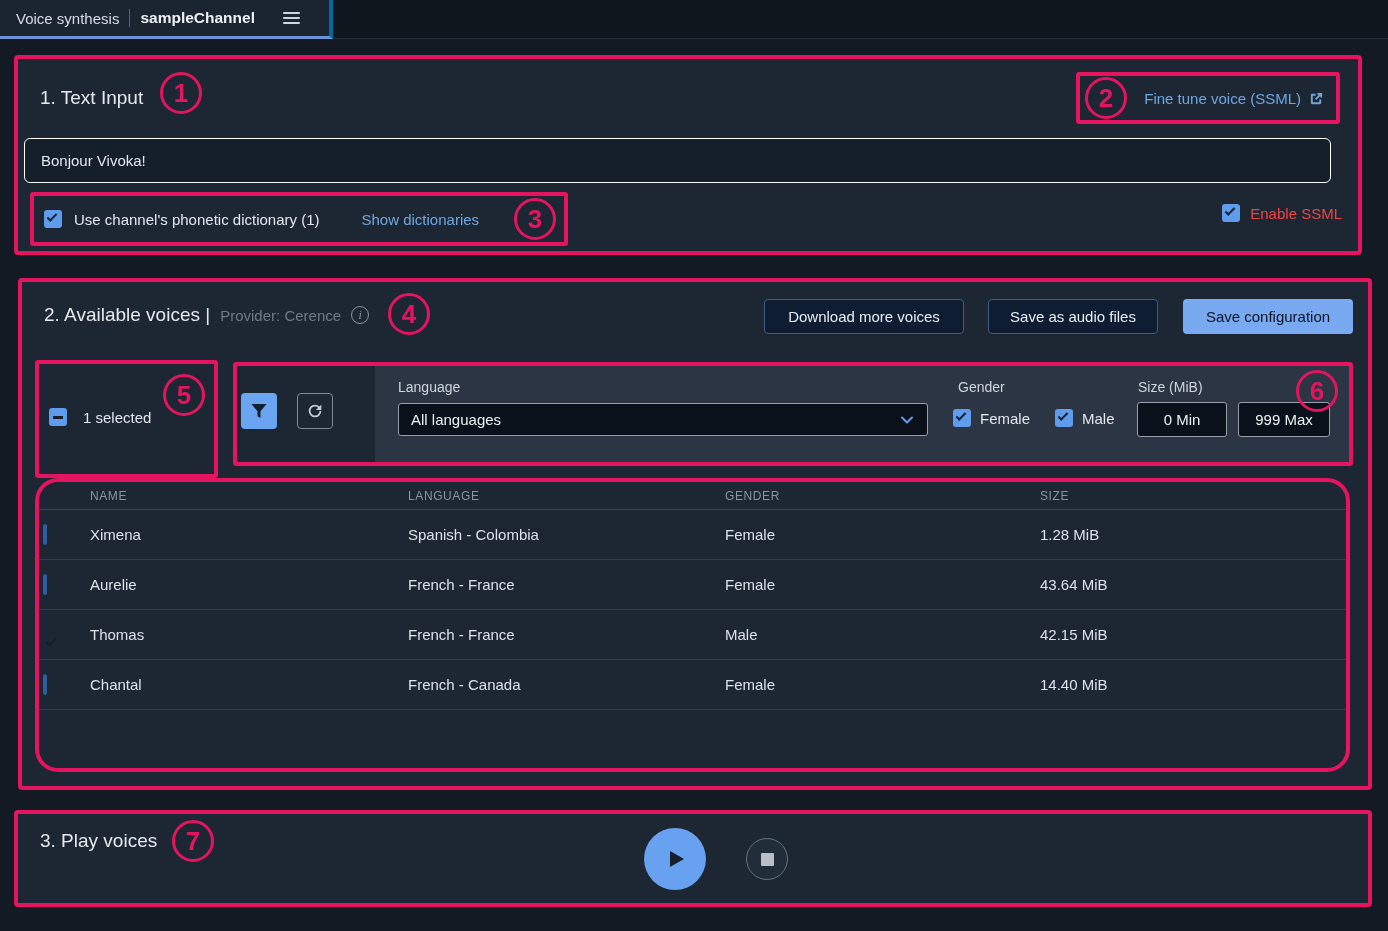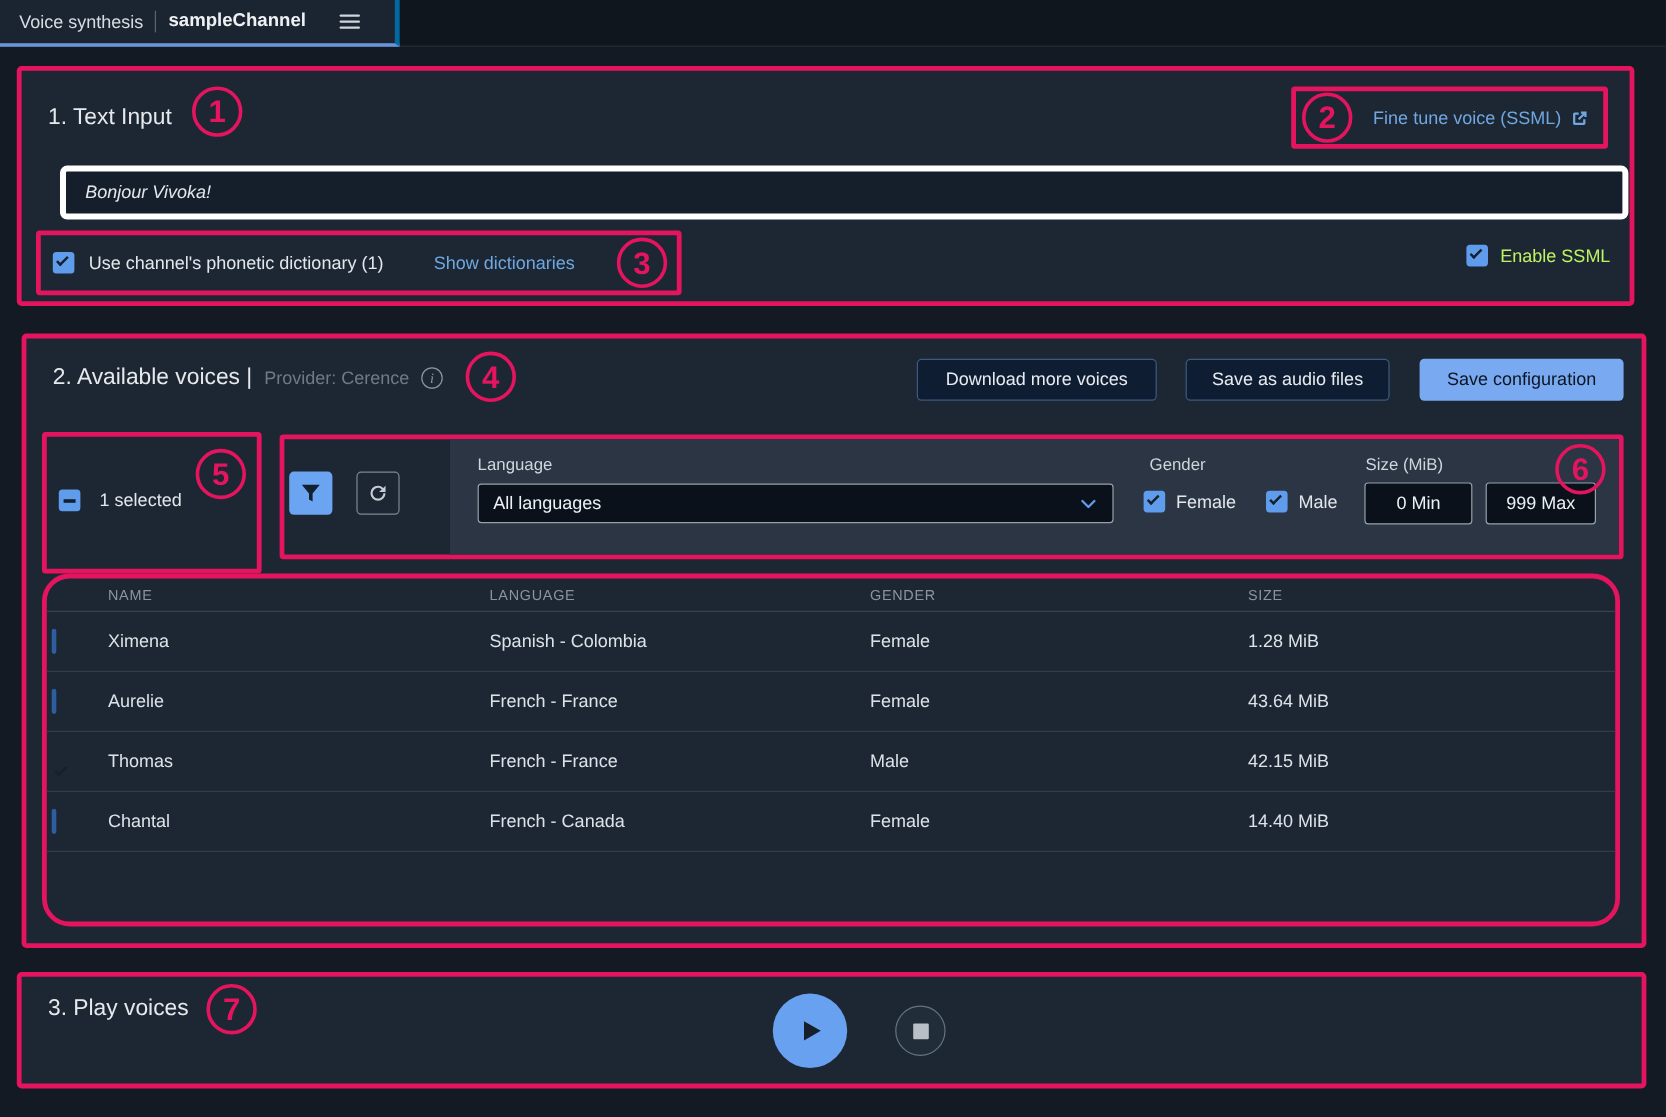--- a/index.html
+++ b/index.html
@@ -32,24 +32,24 @@
   .cb.checked .tick { position:absolute; left:3px; top:4px; width:10px; height:5px; border-left:2px solid #15202e; border-bottom:2px solid #15202e; transform:rotate(-45deg); }
   .cb.unchecked { background:#0c1624; border:2px solid #2e5e9e; }
   .cb.indet { background:#5f9cec; }
   .cb.indet .dash { position:absolute; left:4px; top:8px; width:10px; height:2.5px; background:#15202e; }
 
   .btn-outline { background:#0f1d33; border:1px solid #3e5a7e; border-radius:4px; color:#e8ecf0; font-size:15px; display:flex; align-items:center; justify-content:center; cursor:pointer; font-family:inherit; }
   .btn-fill { background:#79a9f0; border:none; border-radius:4px; color:#0c1524; font-size:15px; display:flex; align-items:center; justify-content:center; cursor:pointer; font-family:inherit; }
 
   
   #sec1 { left:14px; top:55px; width:1348px; height:200px; }
-  #text-input { position:absolute; left:32px; top:79px; width:1307px; height:45px; background:#151f2b; border:5px solid #ffffff; border-radius:6px; display:flex; align-items:center; padding:0 16px; font-size:15px; color:#e3e7ec;font-style:italic; }
+  #text-input { position:absolute; left:6px; top:79px; width:1307px; height:45px; background:#151f2b; border:1px solid #ffffff; border-radius:6px; display:flex; align-items:center; padding:0 16px; font-size:15px; color:#e3e7ec; }
   #box2 { left:1058px; top:13px; width:264px; height:52px; display:flex; align-items:center; justify-content:flex-end; padding-right:12px; }
   #box3 { left:12px; top:133px; width:538px; height:54px; display:flex; align-items:center; padding-left:10px; }
-  .ssml-right { position:absolute; right:16px; top:145px; display:flex; align-items:center; gap:10px; font-size:15px; color:#bef264; }
+  .ssml-right { position:absolute; right:16px; top:145px; display:flex; align-items:center; gap:10px; font-size:15px; color:#ef4444; }
   .extlink-icon { width:15px; height:15px; margin-left:8px; }
 
   
   #sec2 { left:18px; top:278px; width:1354px; height:512px; }
   .sec2-head { position:absolute; left:22px; top:22px; display:flex; align-items:center; gap:10px; }
   .provider { color:#6f7a89; font-size:15px; }
   .info-icon { width:18px; height:18px; border:1.5px solid #8b95a2; border-radius:50%; color:#8b95a2; font-size:12px; display:flex; align-items:center; justify-content:center; font-family:"Liberation Serif", serif; font-style:italic; }
   #btn-download { position:absolute; left:742px; top:17px; width:200px; height:35px; }
   #btn-saveaudio { position:absolute; left:966px; top:17px; width:170px; height:35px; }
   #btn-saveconfig { position:absolute; left:1161px; top:17px; width:170px; height:35px; }

